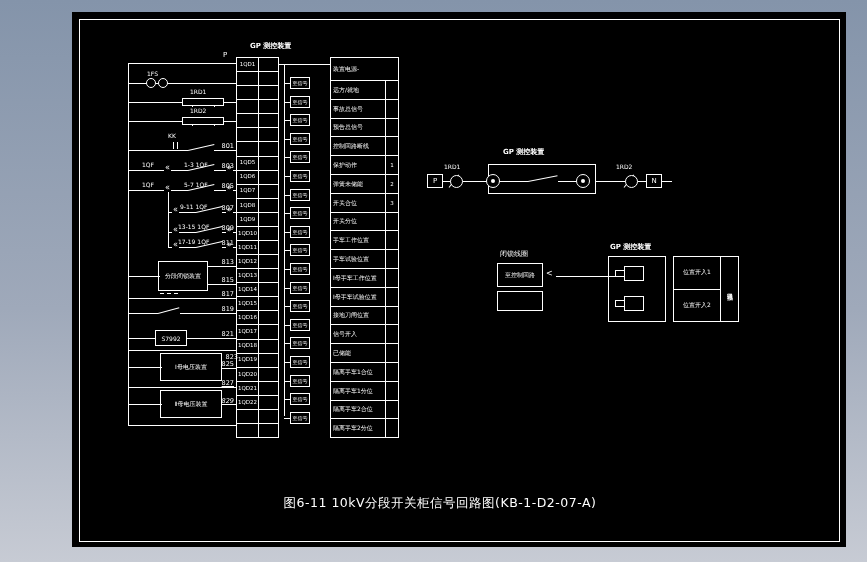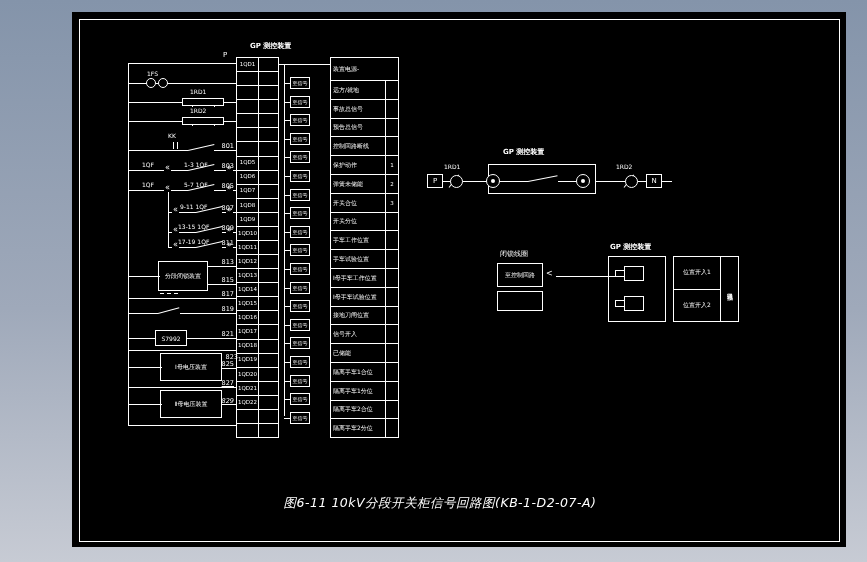--- a/index.html
+++ b/index.html
@@ -15,21 +15,21 @@
   .circ{position:absolute;border:1px solid #fff;border-radius:50%;background:#000;box-sizing:border-box;}
   .dot{position:absolute;width:4px;height:4px;border-radius:50%;background:#fff;left:50%;top:50%;transform:translate(-50%,-50%);}
   .box{position:absolute;border:1px solid #fff;background:#000;box-sizing:border-box;color:#fff;}
   .lbl{position:absolute;color:#fff;font-size:6px;line-height:1;white-space:nowrap;}
   .lbl7{position:absolute;color:#fff;font-size:7px;line-height:1;white-space:nowrap;}
   .mark{position:absolute;color:#fff;font-size:8px;line-height:1;background:#000;padding:0 1px;}
   .hdr{position:absolute;color:#fff;font-size:7px;font-weight:bold;white-space:nowrap;}
   .wnum{position:absolute;color:#fff;font-size:6.5px;width:24px;text-align:right;}
   .ctr{display:flex;align-items:center;justify-content:center;text-align:center;}
   .title{position:absolute;left:180px;top:495px;width:520px;text-align:center;color:#fff;
-         font-size:12.5px;letter-spacing:0.5px;font-style:italic;}
+         font-size:12.5px;letter-spacing:0.5px;}
   
   #tstrip{position:absolute;left:236px;top:57px;width:43px;height:381px;border:1px solid #fff;
           background:#000;display:flex;flex-direction:column;box-sizing:border-box;}
   .trow{flex:1;display:flex;border-bottom:1px solid #fff;min-height:0;}
   .trow:last-child{border-bottom:none;}
   .tcellL{width:21px;border-right:1px solid #fff;color:#fff;font-size:5.5px;line-height:1;
           display:flex;align-items:center;justify-content:center;overflow:hidden;}
   .tcellR{flex:1;}
   
   #sigtable{position:absolute;left:330px;top:57px;width:69px;height:381px;border:1px solid #fff;

